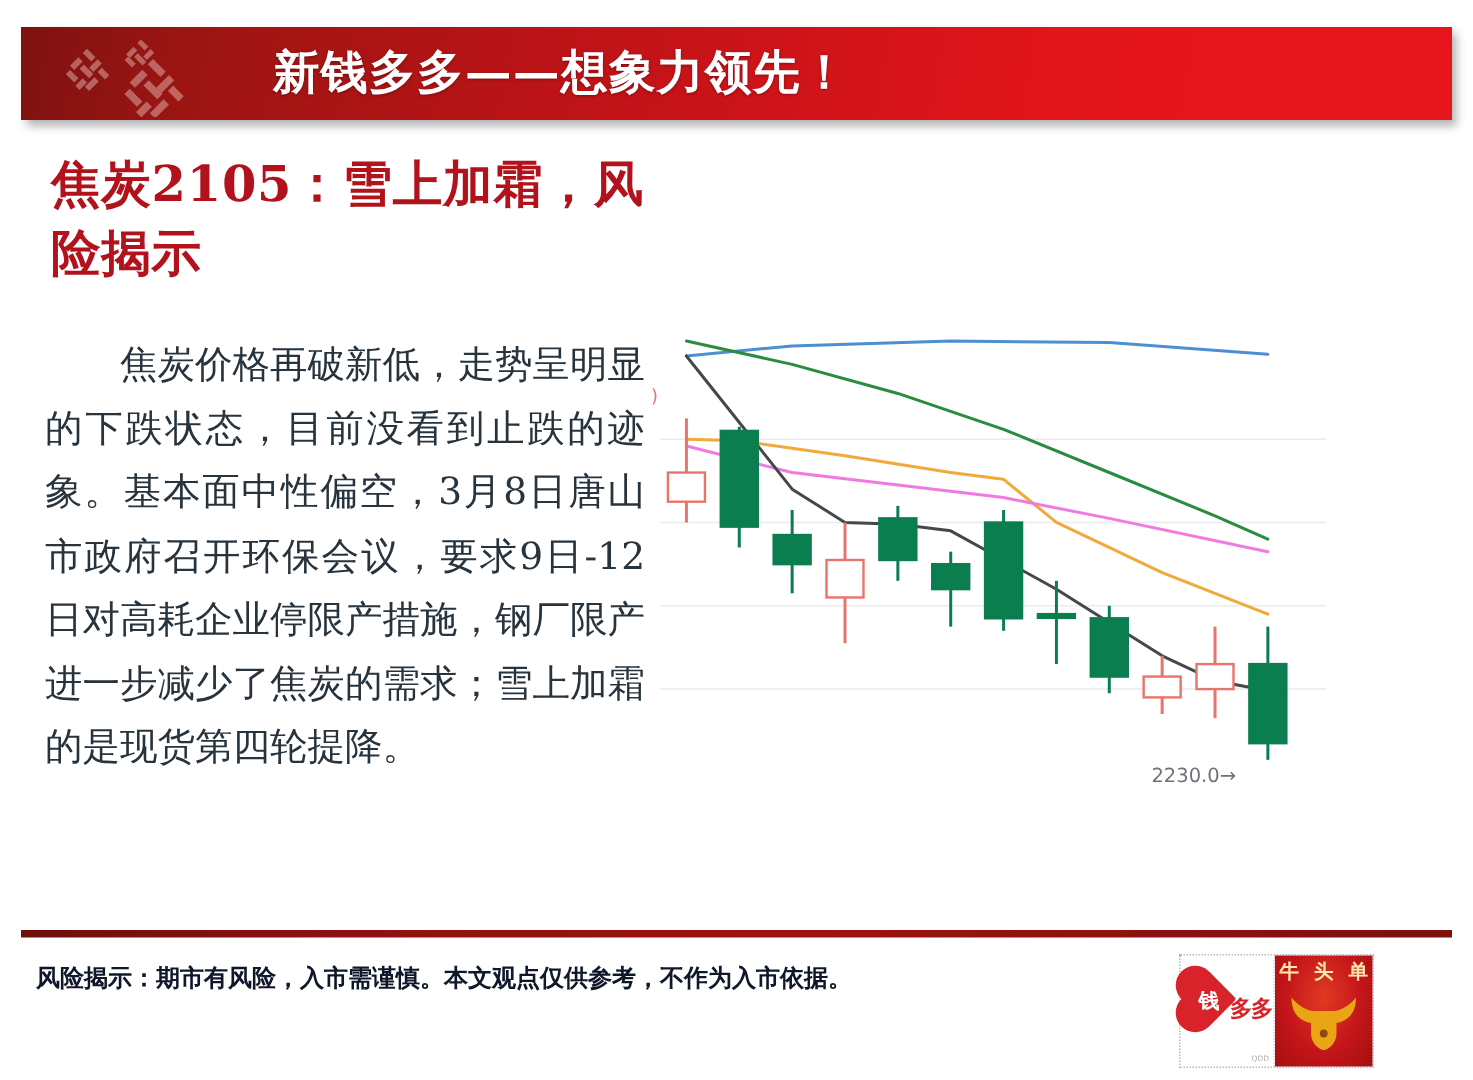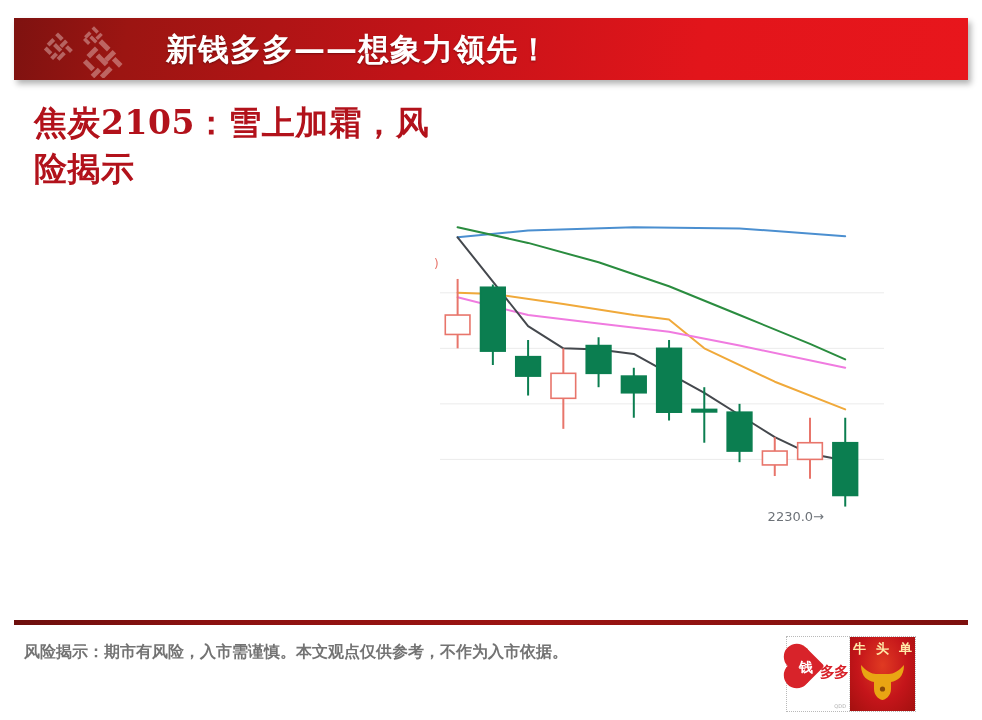--- a/index.html
+++ b/index.html
@@ -17,21 +17,21 @@
     position:absolute;left:14px;top:18px;width:954px;height:62px;
     background:linear-gradient(100deg,#7e1210 0%,#9c1512 12%,#c21318 42%,#e2151b 72%,#e8161c 100%);
     box-shadow:3px 4px 6px rgba(0,0,0,.30);
     overflow:hidden;
   }
   .header-motif{
     position:absolute;left:14px;top:4px;width:128px;height:56px;
     opacity:.55;
   }
   .header-title{
-    position:absolute;left:152px;top:50%;transform:translateY(-50%);
+    position:absolute;left:168px;top:50%;transform:translateY(-50%);
     color:#ffffff;font-size:31px;line-height:1;letter-spacing:1px;
     font-family:"DejaVu Serif","Liberation Serif",serif;font-weight:700;
     text-shadow:0 1px 2px rgba(0,0,0,.35);white-space:nowrap;
   }
 
   
   .article-title{
     position:absolute;left:34px;top:100px;width:420px;
     color:#b2121b;font-size:33px;line-height:1.40;font-weight:700;
     font-family:"DejaVu Serif","Liberation Serif",serif;
@@ -53,21 +53,21 @@
   }
   .chart-svg{display:block;width:460px;height:340px;}
 
   
   .footer-rule{
     position:absolute;left:14px;top:620px;width:954px;height:5px;
     background:linear-gradient(90deg,#6d0f0d 0%,#8b1110 20%,#9c1412 55%,#7d100e 100%);
   }
   .footer-note{
     position:absolute;left:24px;top:640px;width:700px;
-    color:#737373;font-size:16px;line-height:1.5;font-weight:700;
+    color:#0f172a;font-size:16px;line-height:1.5;font-weight:700;
     font-family:"DejaVu Serif","Liberation Serif",serif;
   }
 
   
   .logo-block{
     position:absolute;left:786px;top:636px;width:128px;height:74px;
     border:1px dotted #b9b9b9;background:#fff;display:flex;
   }
   .logo-left{
     position:relative;width:62px;height:100%;
@@ -153,20 +153,21 @@
           <rect x="3" y="25" width="12" height="5"></rect>
             <rect x="17" y="23" width="5" height="10"></rect>
         </g>
       </g>
     </svg>
     <div class="header-title">新钱多多——想象力领先！</div>
   </div>
 
   <div class="article-title">焦炭2105：雪上加霜，风险揭示</div>
 
+  <div class="article-body">焦炭价格再破新低，走势呈明显的下跌状态，目前没看到止跌的迹象。基本面中性偏空，3月8日唐山市政府召开环保会议，要求9日-12日对高耗企业停限产措施，钢厂限产进一步减少了焦炭的需求；雪上加霜的是现货第四轮提降。</div>
 
   <div class="chart-wrap">
     <svg class="chart-svg" viewBox="0 0 460 340">
       <g id="gridG">
           <line x1="8" x2="452" y1="96.82758620689654" y2="96.82758620689654" stroke="#ebebeb" stroke-width="1"></line>
           <line x1="8" x2="452" y1="152.3448275862069" y2="152.3448275862069" stroke="#ebebeb" stroke-width="1"></line>
           <line x1="8" x2="452" y1="207.86206896551727" y2="207.86206896551727" stroke="#ebebeb" stroke-width="1"></line>
           <line x1="8" x2="452" y1="263.37931034482756" y2="263.37931034482756" stroke="#ebebeb" stroke-width="1"></line>
         </g>
       <g id="maG">

